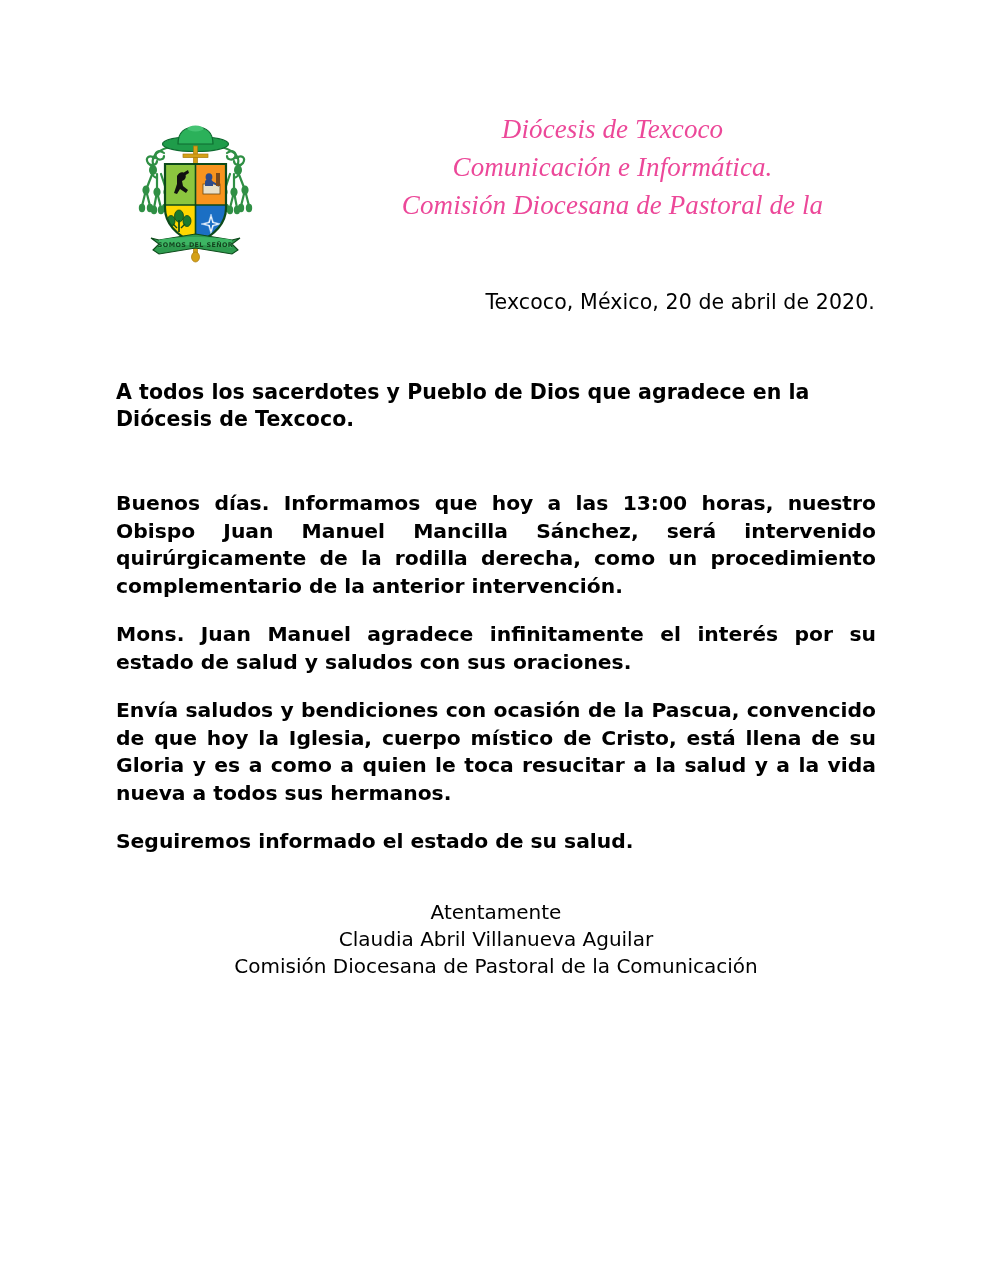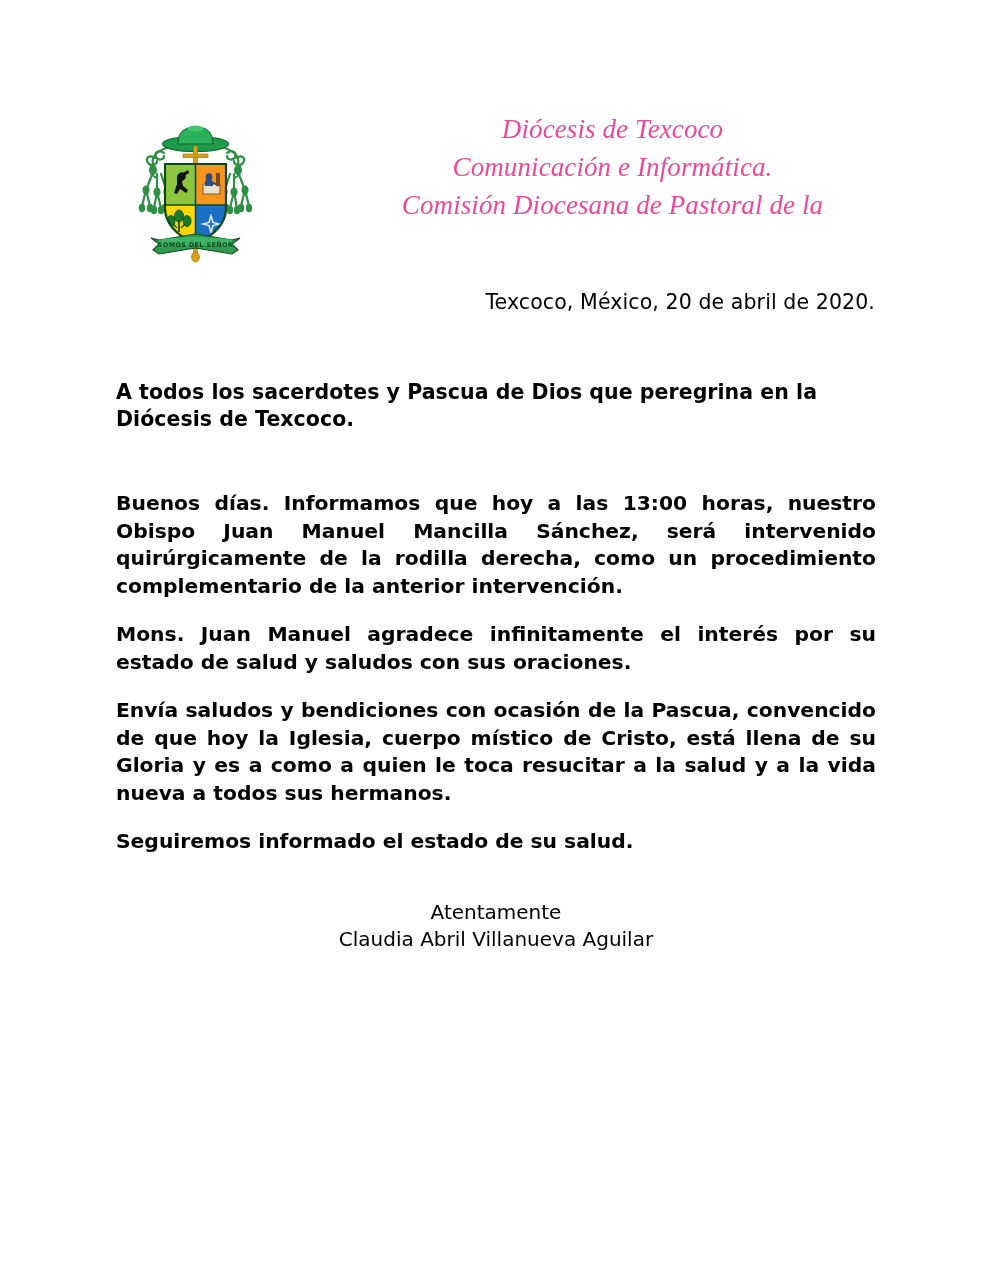--- a/index.html
+++ b/index.html
@@ -252,27 +252,28 @@
       <span class="ln">Diócesis de Texcoco</span>
       <span class="ln">Comunicación e Informática.</span>
       <span class="ln">Comisión Diocesana de Pastoral de la</span>
     </div>
   </div>
 
   <div class="date-line">
     <span class="inner">Texcoco, México, 20 de abril de 2020.</span>
   </div>
 
-  <div class="salutation">A todos los sacerdotes y Pascua de Dios que peregrina en la Diócesis de Texcoco.</div>
+  <div class="salutation">A todos los sacerdotes y Pueblo de Dios que agradece en la Diócesis de Texcoco.</div>
 
   <div class="body-block">
     <p>Buenos días. Informamos que hoy a las 13:00 horas, nuestro Obispo Juan Manuel Mancilla Sánchez, será intervenido quirúrgicamente de la rodilla derecha, como un procedimiento complementario de la anterior intervención.</p>
     <p>Mons. Juan Manuel agradece infinitamente el interés por su estado de salud y saludos con sus oraciones.</p>
     <p>Envía saludos y bendiciones con ocasión de la Pascua, convencido de que hoy la Iglesia, cuerpo místico de Cristo, está llena de su Gloria y es a como a quien le toca resucitar a la salud y a la vida nueva a todos sus hermanos.</p>
     <p>Seguiremos informado el estado de su salud.</p>
   </div>
 
   <div class="signature">
     <span class="sline">Atentamente</span>
     <span class="sline">Claudia Abril Villanueva Aguilar</span>
+    <span class="sline">Comisión Diocesana de Pastoral de la Comunicación</span>
   </div>
 
 </div>
 
 </body></html>

